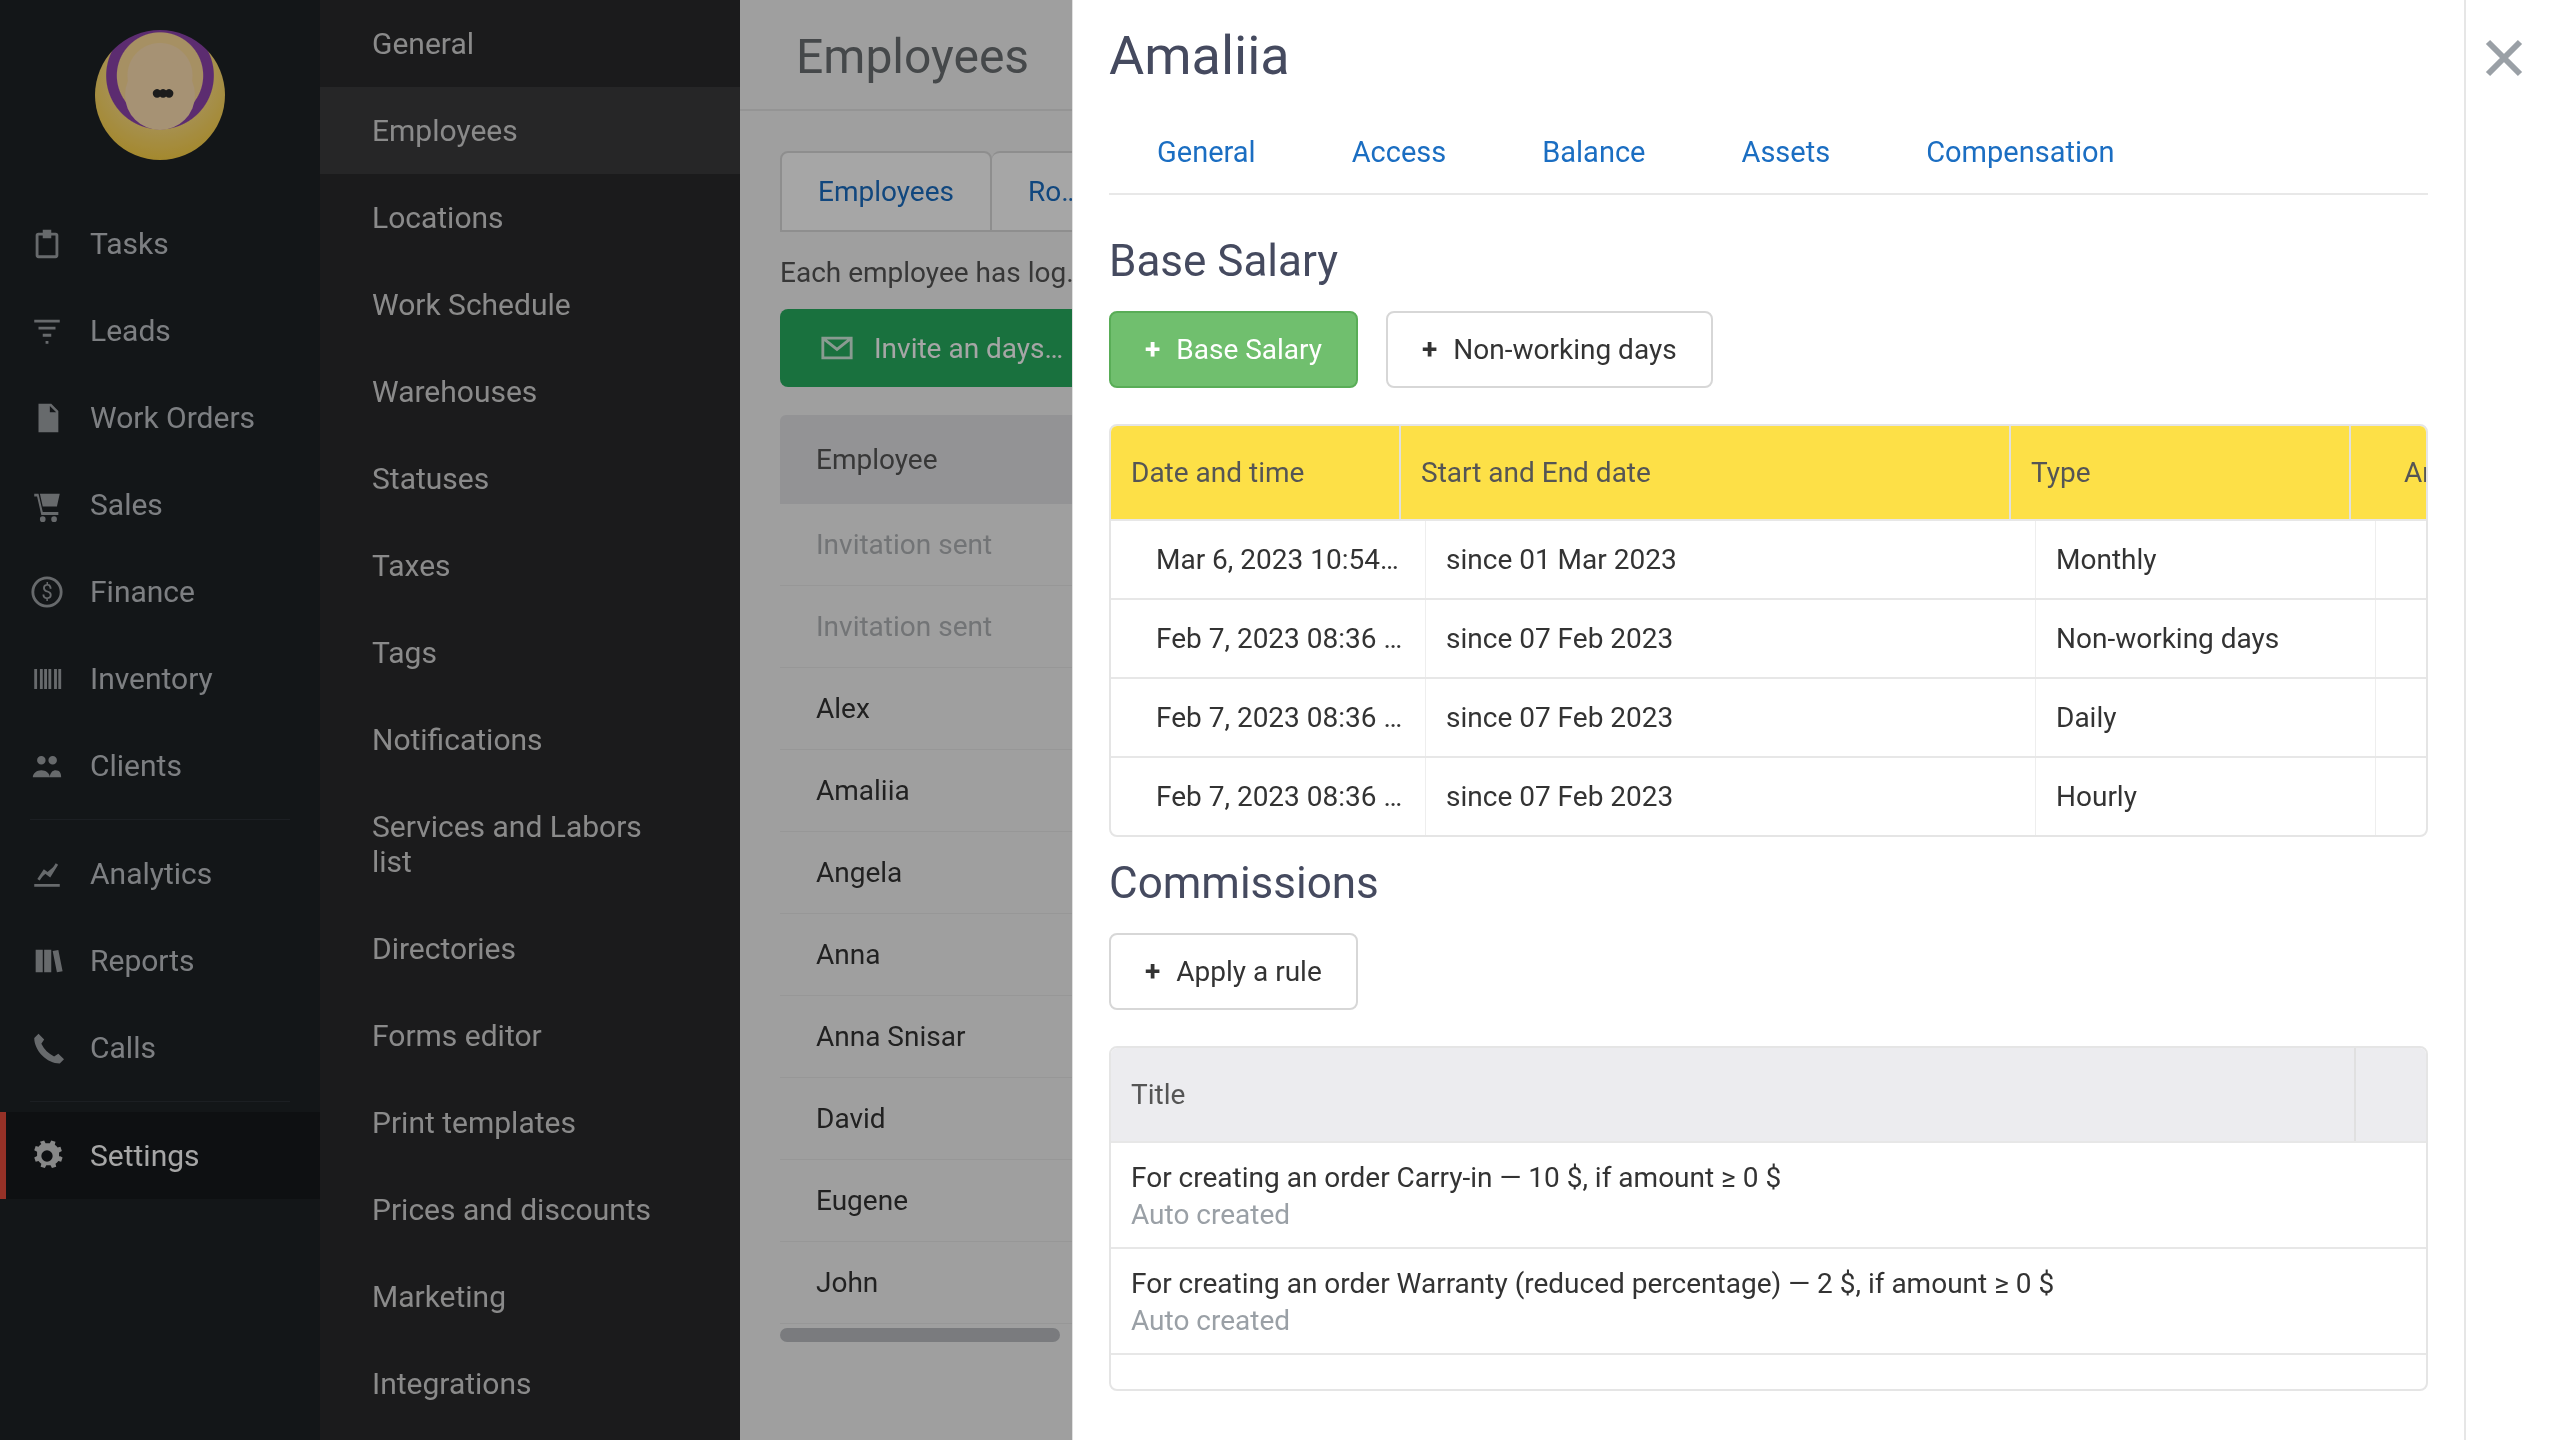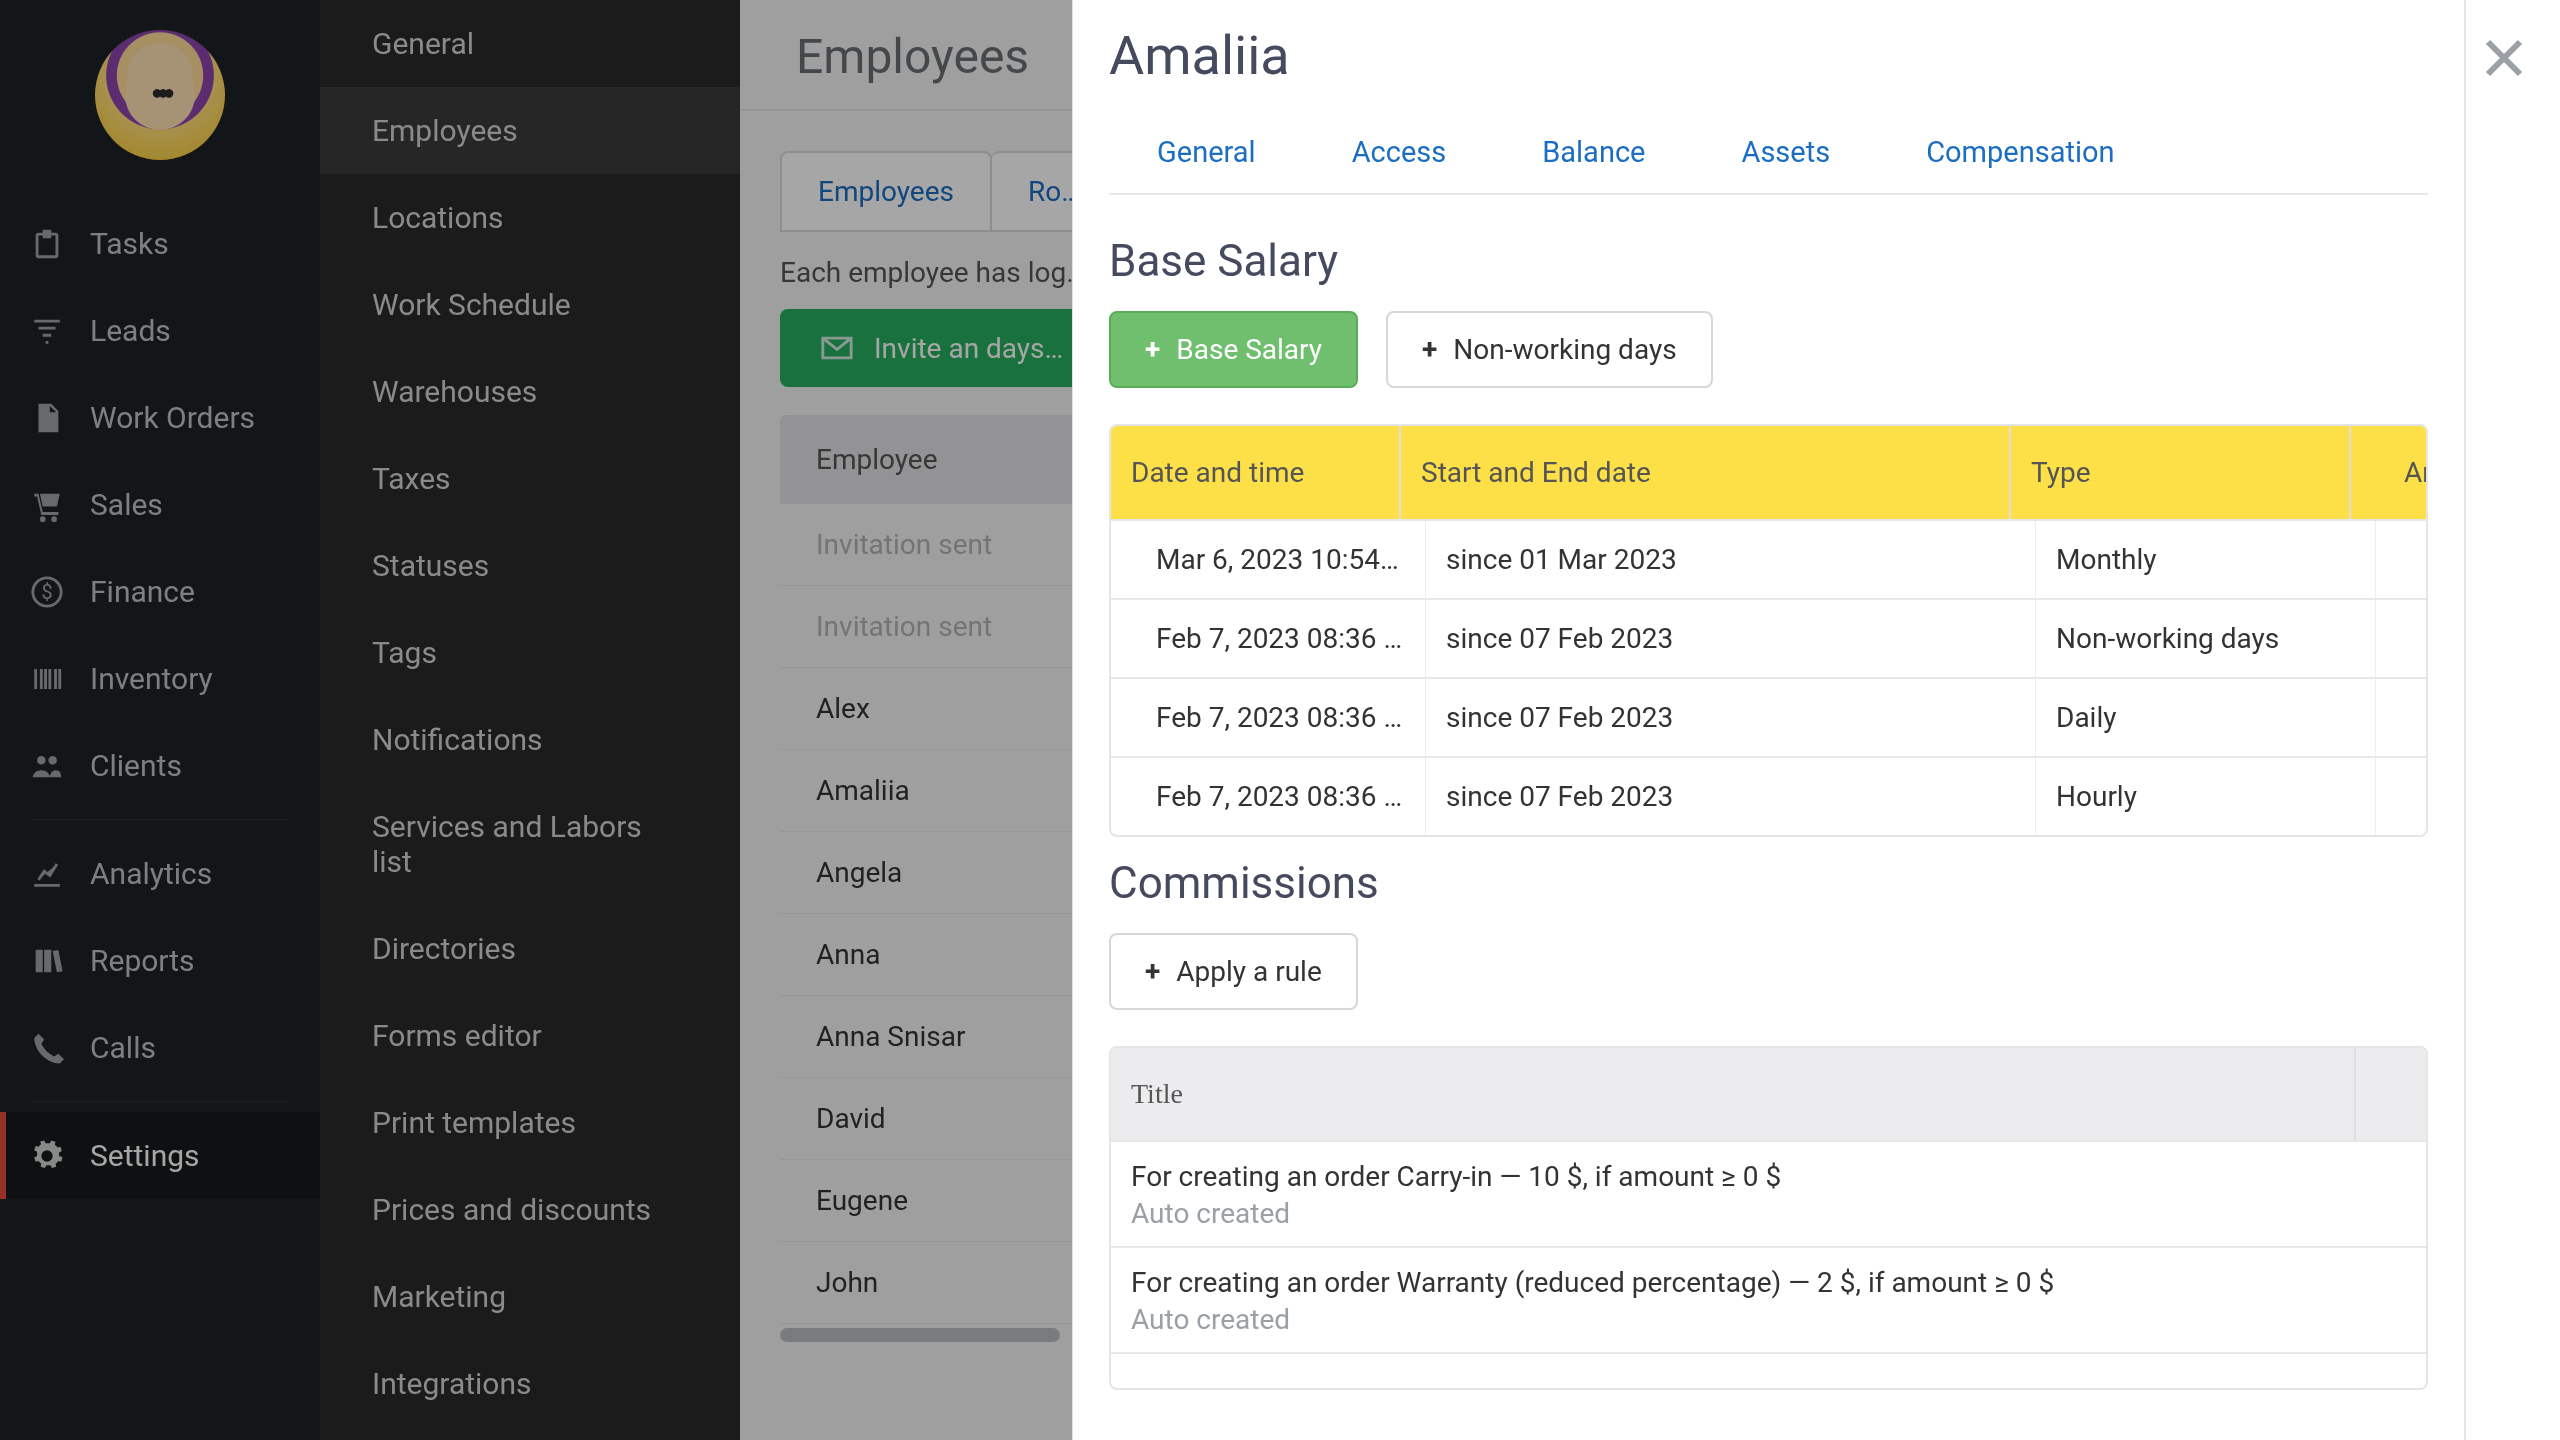--- a/index.html
+++ b/index.html
@@ -305,21 +305,21 @@
 .comm-list {
   border: 2px solid #e5e5e5;
   border-radius: 8px;
   overflow: hidden;
 }
 .comm-head {
   display: grid;
   grid-template-columns: 1fr 70px;
   background: #ececef;
 }
-.comm-head > div { padding: 30px 20px; color: #555; font-size: 28px; border-right: 2px solid #e0e0e0; font-family: Liberation Serif, serif; }
+.comm-head > div { padding: 30px 20px; color: #555; font-size: 28px; border-right: 2px solid #e0e0e0; }
 .comm-head > div:last-child { border-right: none; }
 .comm-row {
   padding: 18px 20px 16px;
   border-top: 2px solid #e7e7e7;
   font-size: 28px;
 }
 .comm-sub { color: #9aa0a6; margin-top: 4px; }
 
 .plus {
   font-weight: 700;
@@ -427,22 +427,22 @@
     </div>
 </div>
 
 <div class="nav-secondary">
   <div id="nav-secondary-list">
       <div class="nav2-item">General</div>
       <div class="nav2-item active">Employees</div>
       <div class="nav2-item">Locations</div>
       <div class="nav2-item">Work Schedule</div>
       <div class="nav2-item">Warehouses</div>
+      <div class="nav2-item">Statuses</div>
       <div class="nav2-item">Taxes</div>
-      <div class="nav2-item">Statuses</div>
       <div class="nav2-item">Tags</div>
       <div class="nav2-item">Notifications</div>
       <div class="nav2-item">Services and Labors list</div>
       <div class="nav2-item">Directories</div>
       <div class="nav2-item">Forms editor</div>
       <div class="nav2-item">Print templates</div>
       <div class="nav2-item">Prices and discounts</div>
       <div class="nav2-item">Marketing</div>
       <div class="nav2-item">Integrations</div>
       <div class="nav2-item">API</div>

